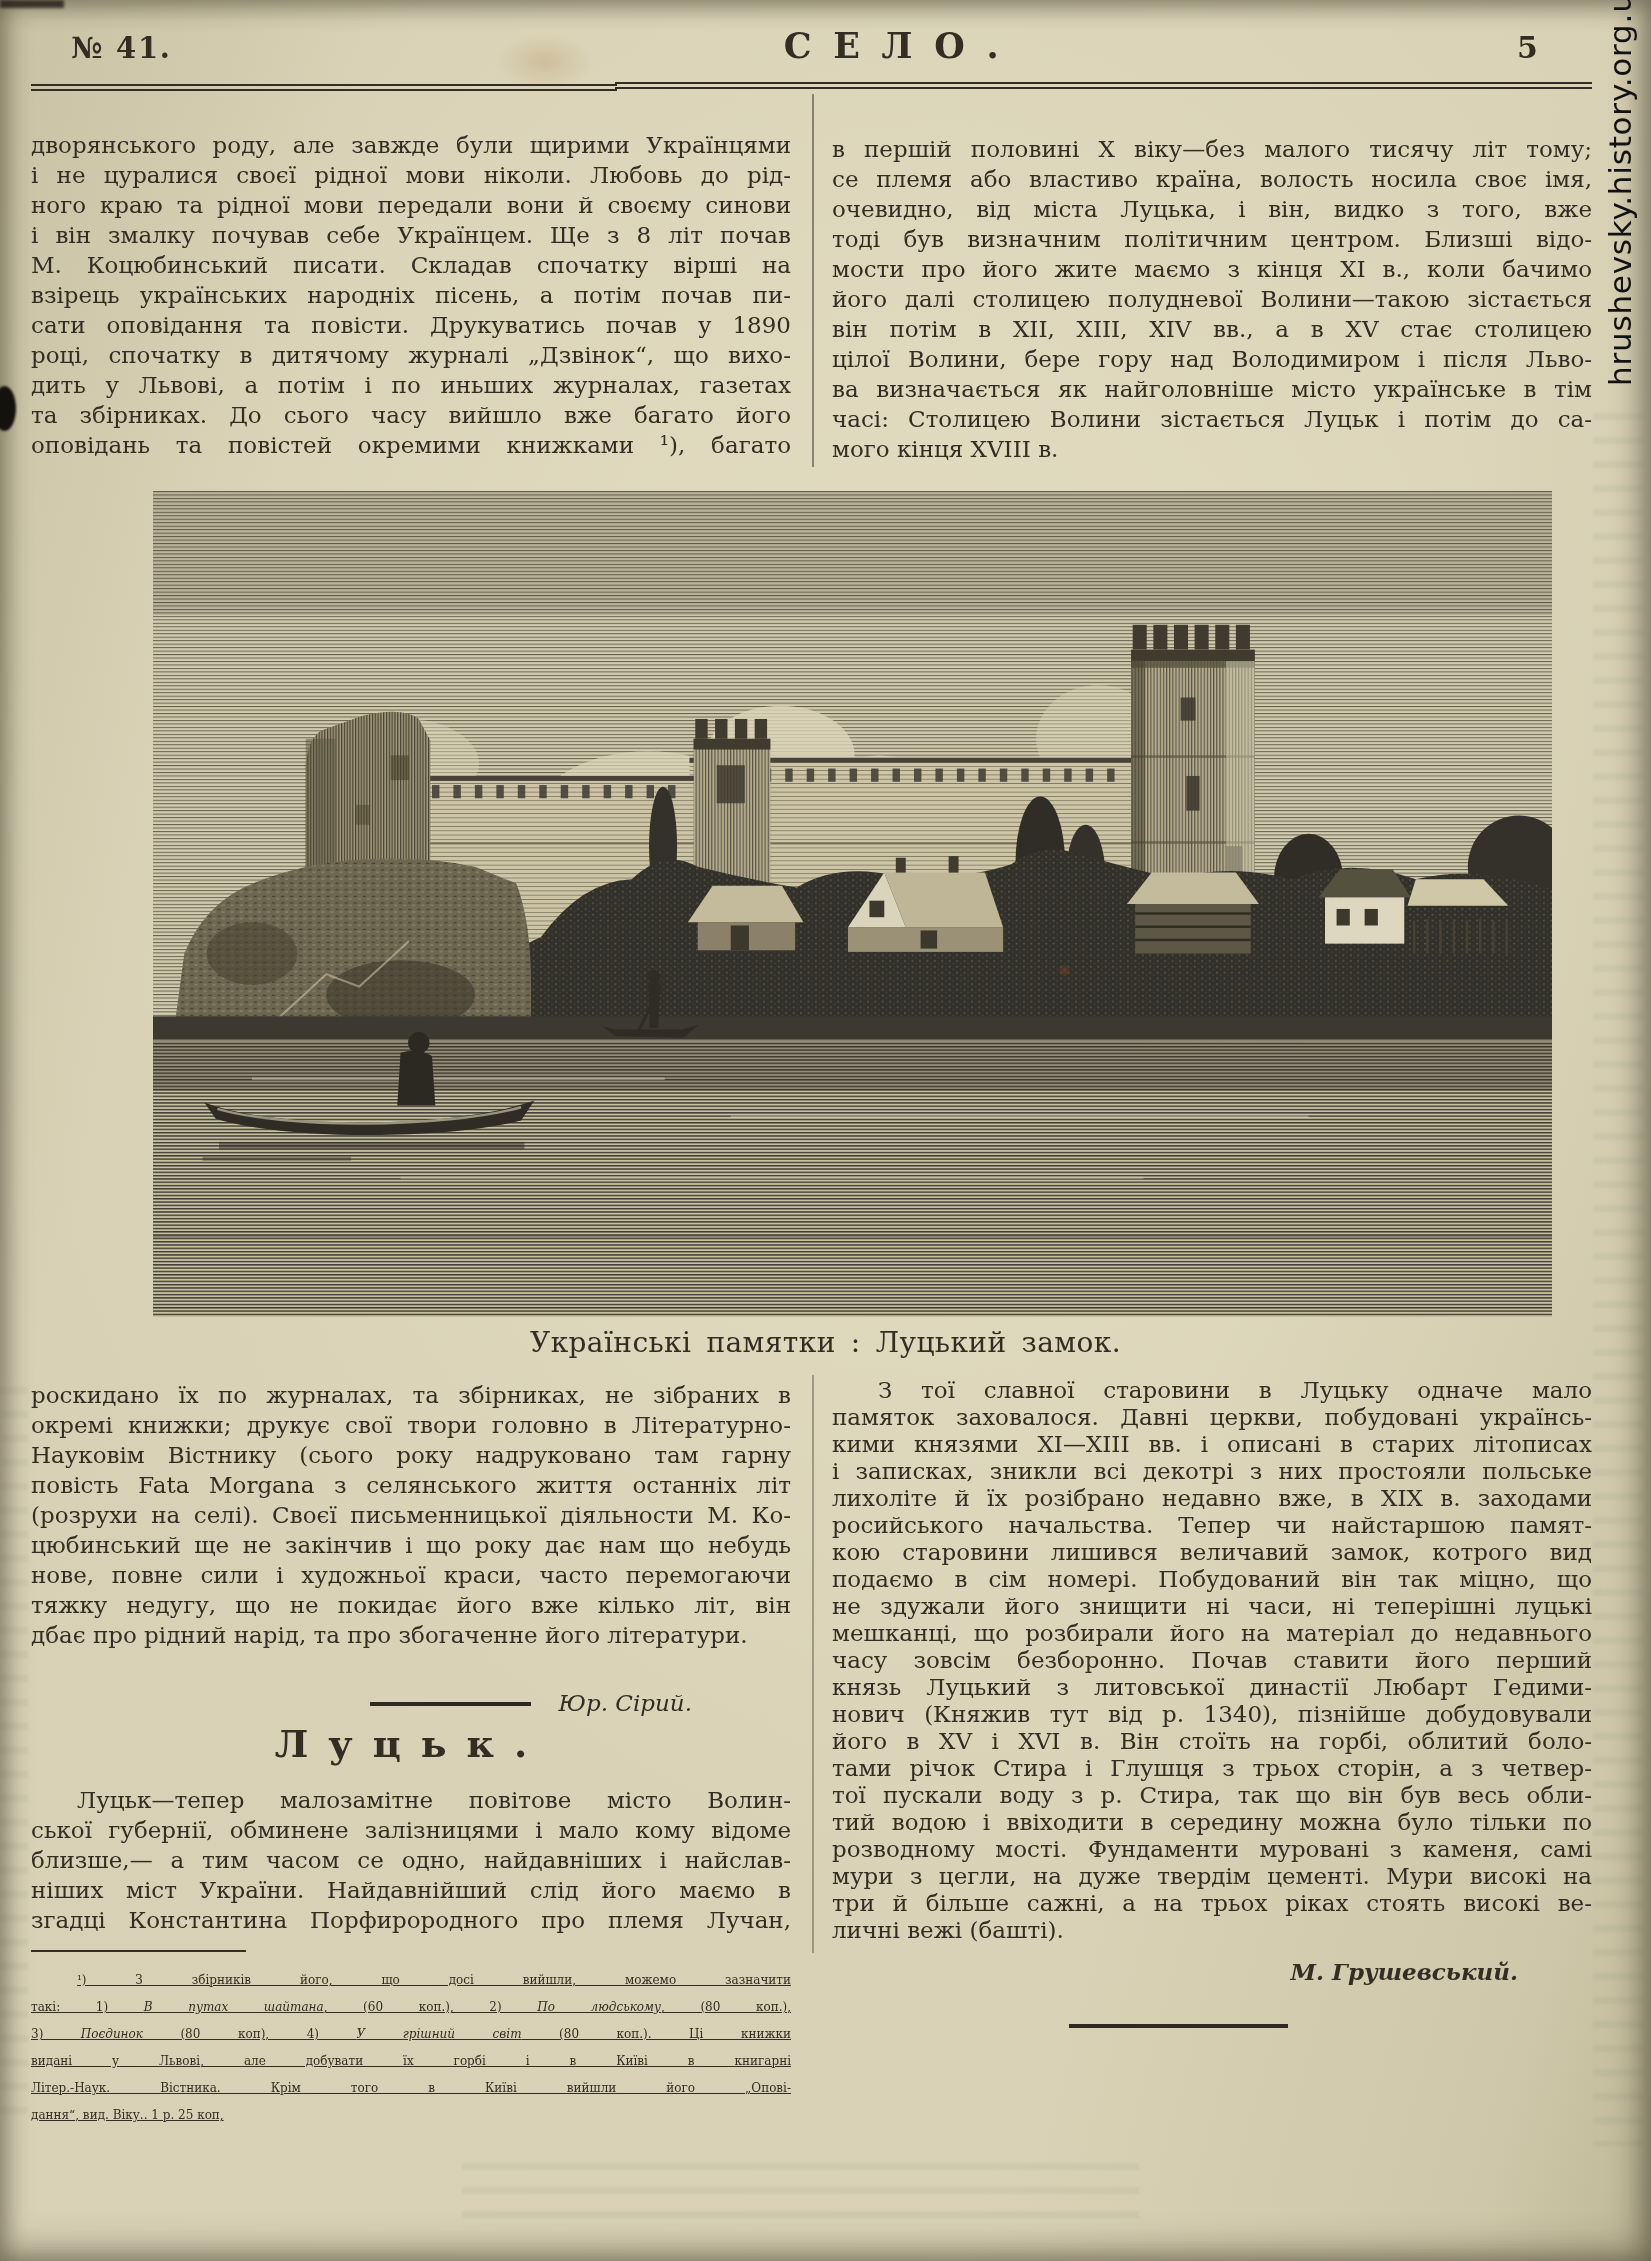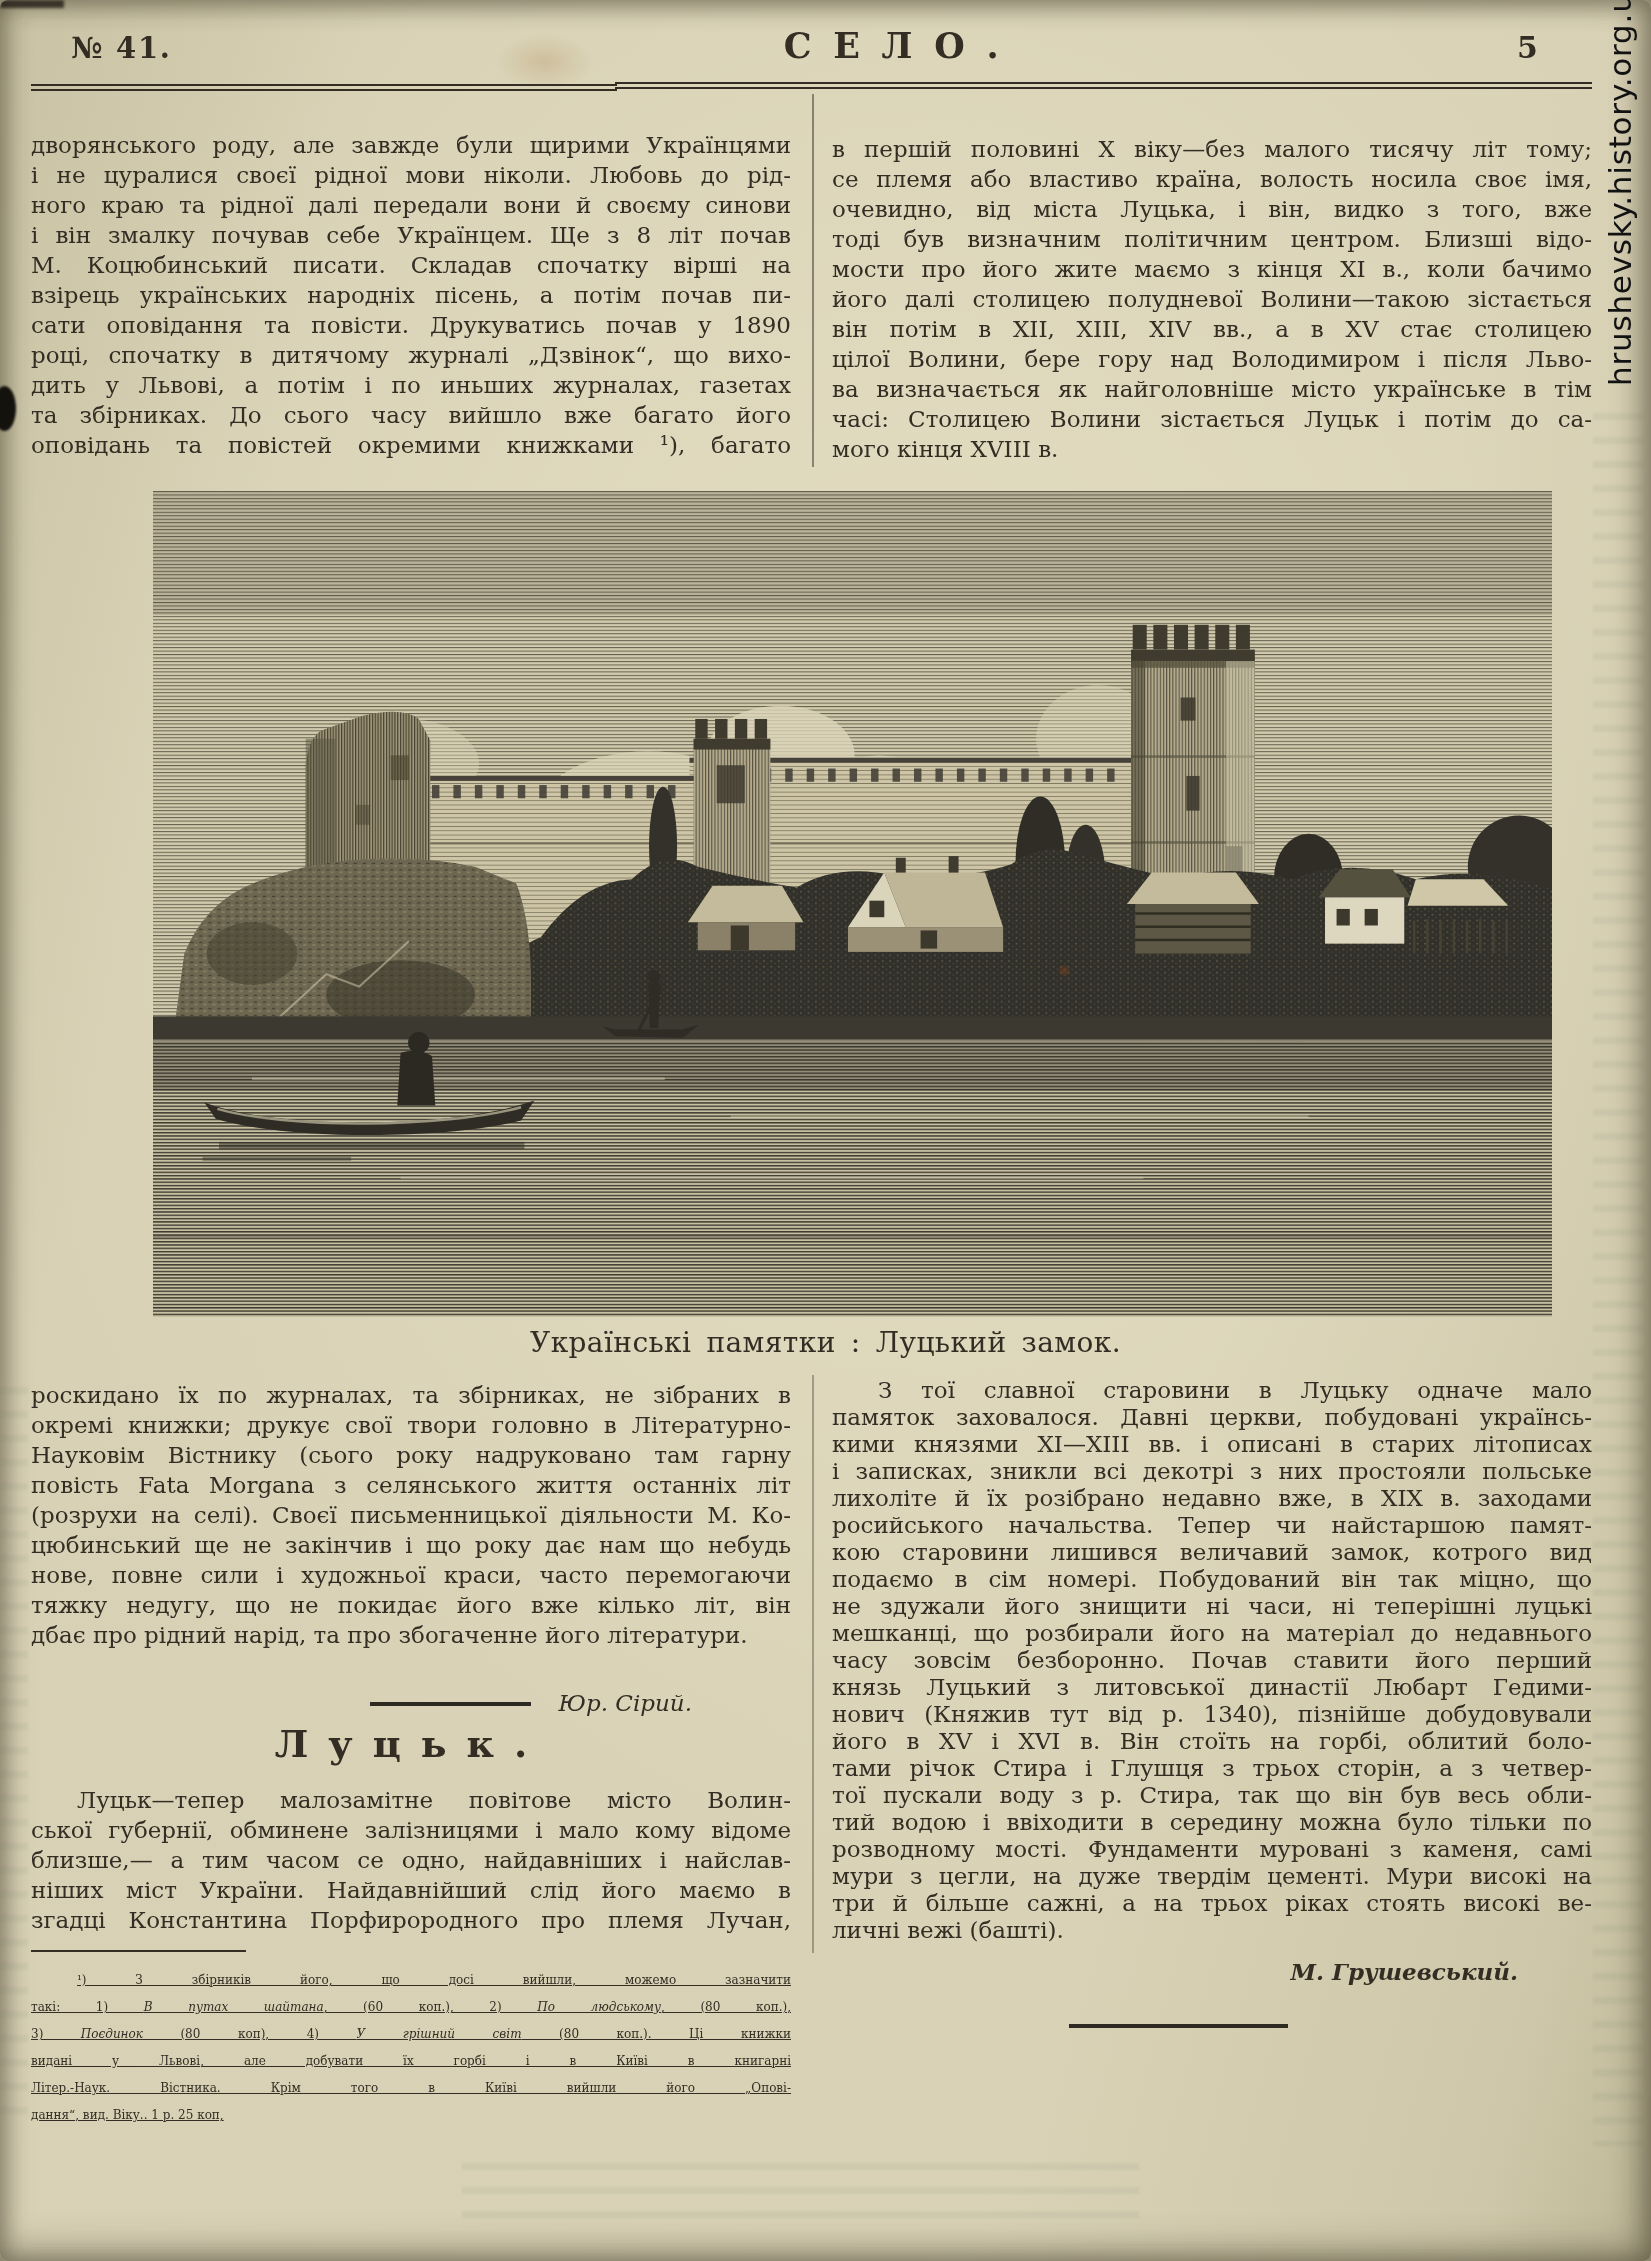--- a/index.html
+++ b/index.html
@@ -5,21 +5,20 @@
   html,body{margin:0;padding:0;background:#8f8870;}
   #page{
     position:relative;width:1651px;height:2261px;overflow:hidden;
     background:
       radial-gradient(ellipse 1321px 1651px at 55% 35%, rgba(236,230,205,.55), rgba(0,0,0,0) 70%),
       linear-gradient(105deg,#c9c2a4 0%, #d8d1b5 18%, #d9d2b6 70%, #cec7a9 92%, #bdb697 100%);
     box-shadow: inset -13.2px 0 28px rgba(70,62,44,.35), inset 8.3px 0 20px rgba(70,62,44,.25),
                 inset 0 10px 21.5px rgba(70,62,44,.22), inset 0 -15px 33px rgba(70,62,44,.28);
     font-family:"DejaVu Serif","Liberation Serif",serif;
     color:#332d24;
-    border-radius:8px;
   }
   .abs{position:absolute;}
   
   .issue{left:71px;top:31px;font-size:29px;font-weight:bold;letter-spacing:1.7px;}
   .masthead{left:902px;top:25px;transform:translateX(-50%);font-size:35px;font-weight:bold;letter-spacing:.62em;white-space:nowrap;}
   .pagenum{left:1517px;top:30px;font-size:30px;font-weight:bold;}
   .dbl-rule{height:3.3px;border-top:2.5px solid #332d24;border-bottom:2.5px solid #332d24;}
   .vrule{width:1.7px;background:rgba(51,45,36,.5);}
   
   .coltext{width:760px;font-size:23px;line-height:30px;}
@@ -65,21 +64,21 @@
   <div class="abs dbl-rule" style="left:615px;top:82px;width:977px;"></div>
 
   <div class="abs watermark">hrushevsky.history.org.ua</div>
 
   <div class="abs vrule" style="left:812px;top:94px;height:373px;"></div>
   <div class="abs vrule" style="left:812px;top:1375px;height:578px;opacity:.7;"></div>
 
   <div class="abs coltext" style="left:31px;top:130px;">
       <div class="line">дворянського роду, але завжде були щирими Українцями</div>
       <div class="line">і не цуралися своєї рідної мови ніколи. Любовь до рід-</div>
-      <div class="line">ного краю та рідної далі передали вони й своєму синови</div>
+      <div class="line">ного краю та рідної мови передали вони й своєму синови</div>
       <div class="line">і він змалку почував себе Українцем. Ще з 8 літ почав</div>
       <div class="line">М. Коцюбинський писати. Складав спочатку вірші на</div>
       <div class="line">взірець українських народніх пісень, а потім почав пи-</div>
       <div class="line">сати оповідання та повісти. Друкуватись почав у 1890</div>
       <div class="line">році, спочатку в дитячому журналі „Дзвінок“, що вихо-</div>
       <div class="line">дить у Львові, а потім і по иньших журналах, газетах</div>
       <div class="line">та збірниках. До сього часу вийшло вже багато його</div>
       <div class="line">оповідань та повістей окремими книжками ¹), багато</div>
     </div>
   <div class="abs coltext" style="left:832px;top:134px;">

